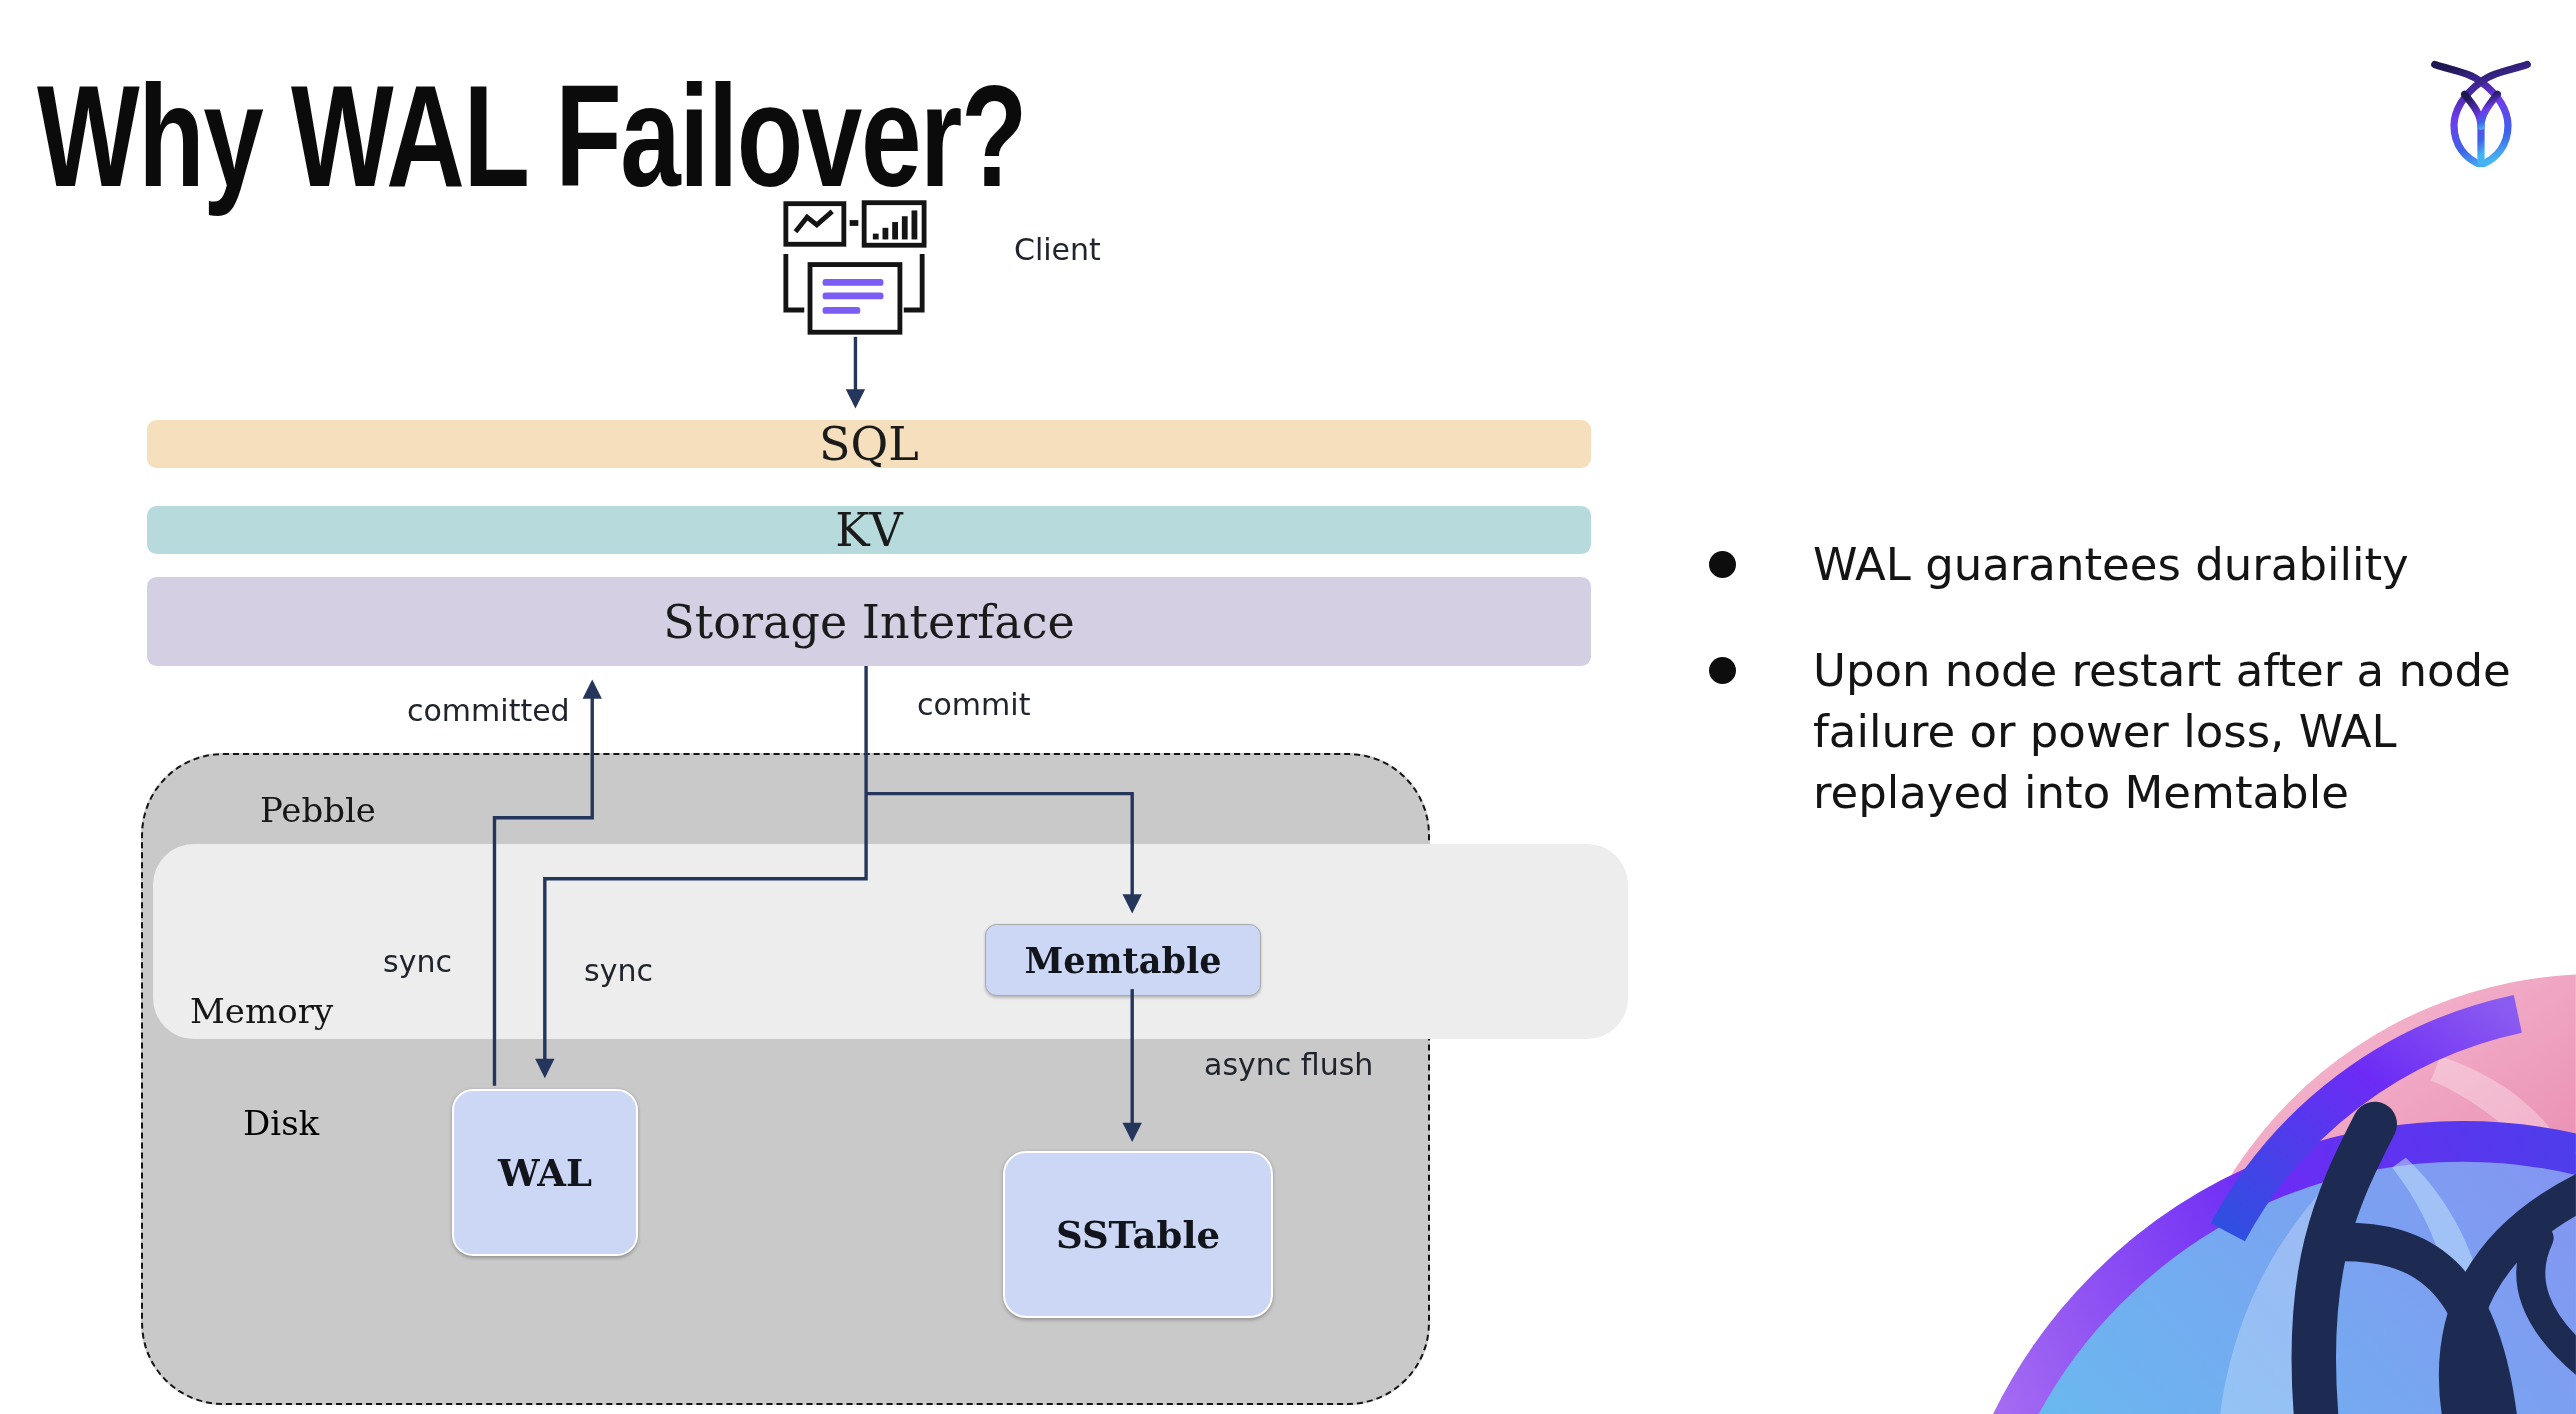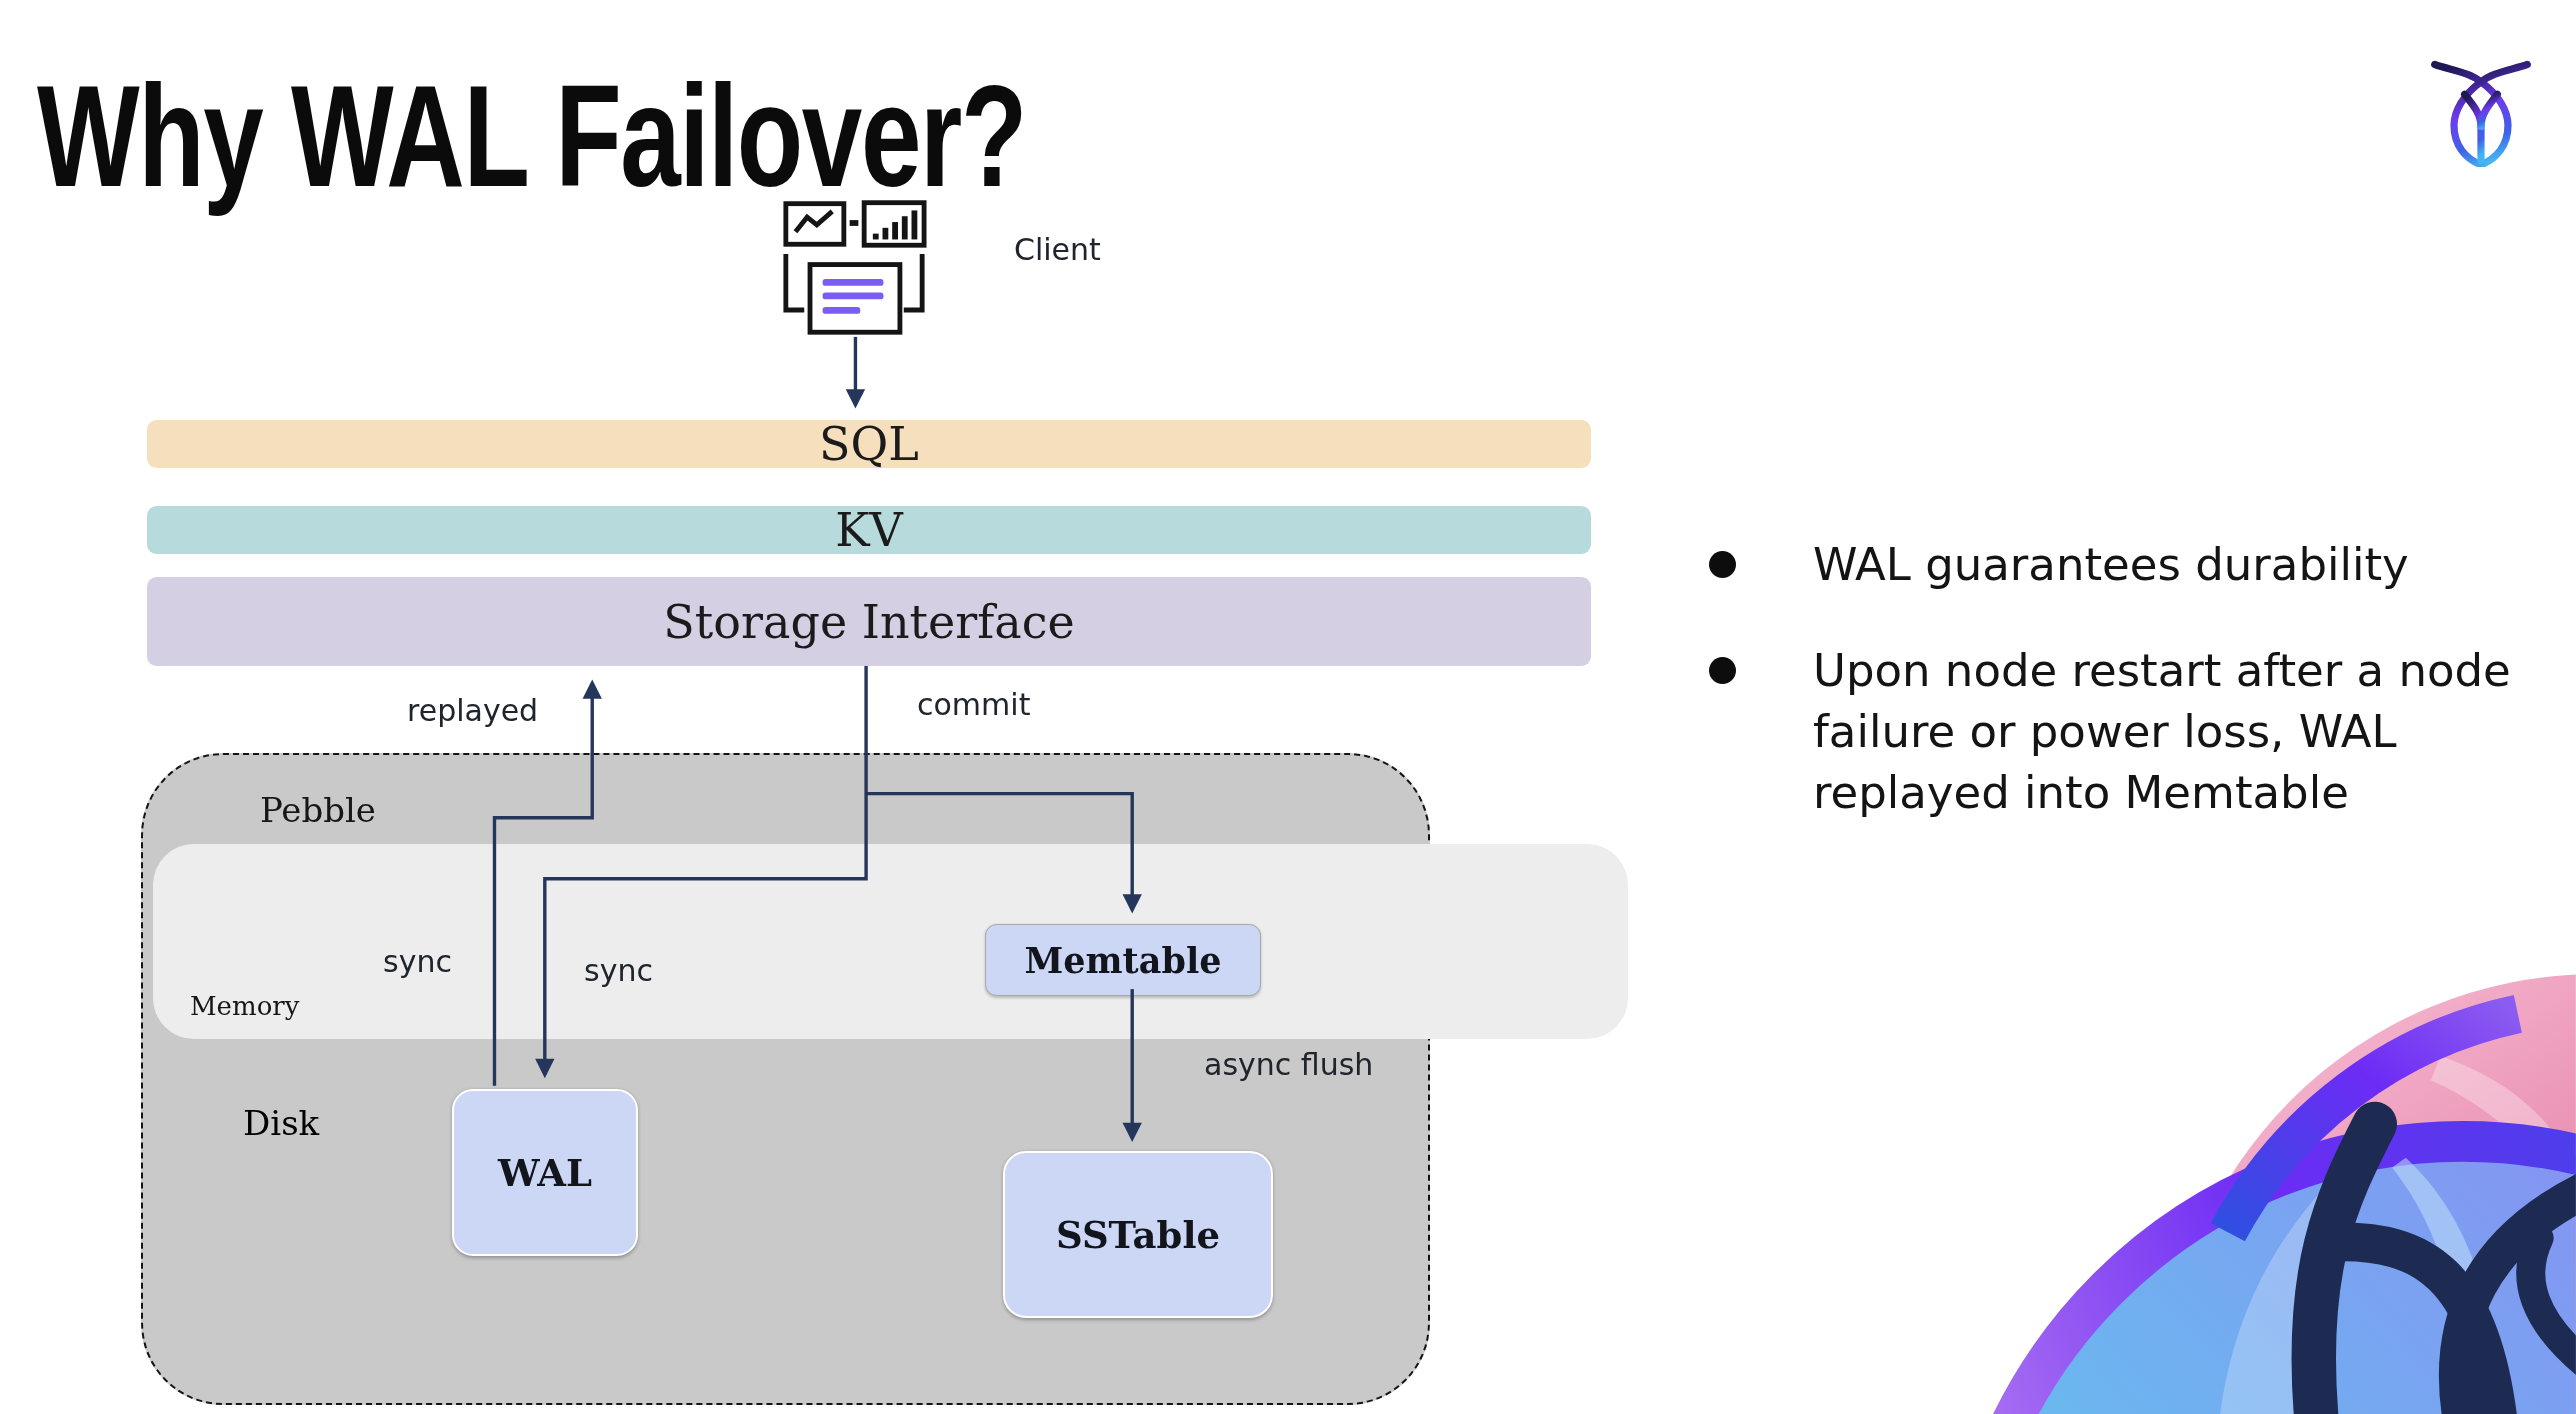--- a/index.html
+++ b/index.html
@@ -18,21 +18,21 @@
        align-items:center;justify-content:center;font-size:46px;color:#1b1b1b;}
   .bar-sql{top:420px;height:48px;background:#f5dfbd;}
   .bar-kv{top:506px;height:48px;background:#b7dbdd;}
   .bar-storage{top:577px;height:89px;background:#d5cfe4;}
 
   
   .pebble{position:absolute;left:108px;top:753px;width:1289px;height:652px;background:#c9c9c9;
           border:2.9px dashed #141414;border-radius:82px;box-sizing:border-box;margin-left:33px;}
   .pebble-label{position:absolute;left:117px;top:35px;font-size:34px;color:#161616;}
   .memory{position:absolute;left:9.7px;top:89px;width:1475px;height:195px;background:#ededed;border-radius:41px;}
-  .memory-label{position:absolute;left:47px;top:236px;font-size:26px;color:#161616;}
+  .memory-label{position:absolute;left:47px;top:236px;font-size:34px;color:#161616;}
   .disk-label{position:absolute;left:100px;top:348px;font-size:34px;color:#000000;}
 
   
   .node{position:absolute;background:#ccd7f5;display:flex;align-items:center;justify-content:center;
         font-weight:bold;color:#13151c;box-sizing:border-box;}
   .node-wal{left:452px;top:1089px;width:186px;height:167px;border:2.9px solid #ffffff;border-radius:21px;
             font-size:37px;box-shadow:0 1.9px 3.9px rgba(0,0,0,.28);}
   .node-sstable{left:1003px;top:1151px;width:270px;height:167px;border:2.9px solid #ffffff;border-radius:23px;
             font-size:37px;box-shadow:0 1.9px 3.9px rgba(0,0,0,.28);}
   .node-memtable{left:985px;top:924px;width:276px;height:72px;border:1.9px solid #a9a9a9;border-radius:11.6px;
@@ -128,21 +128,21 @@
     </defs>
     <g fill="none" stroke="#24365b" stroke-width="3.5">
       <path d="M 884,348 L 884,418" marker-end="url(#ah)"></path>
       <path d="M 895,688 L 895,908 L 563,908 L 563,1110" marker-end="url(#ah)"></path>
       <path d="M 895,820 L 1170,820 L 1170,940" marker-end="url(#ah)"></path>
       <path d="M 511,1122 L 511,845 L 612,845 L 612,706" marker-end="url(#ah)"></path>
       <path d="M 1170,1022 L 1170,1176" marker-end="url(#ah)"></path>
     </g>
   </svg>
 
-  <div class="edge-label lbl-committed">replayed</div>
+  <div class="edge-label lbl-committed">committed</div>
   <div class="edge-label lbl-commit">commit</div>
   <div class="edge-label lbl-sync-left">sync</div>
   <div class="edge-label lbl-sync-right">sync</div>
   <div class="edge-label lbl-async">async flush</div>
 
   <ul class="bullets">
     <li><span class="dot"></span><span>WAL guarantees durability</span></li>
     <li><span class="dot"></span><span>Upon node restart after a node failure or power loss, WAL replayed into Memtable</span></li>
   </ul>
 

